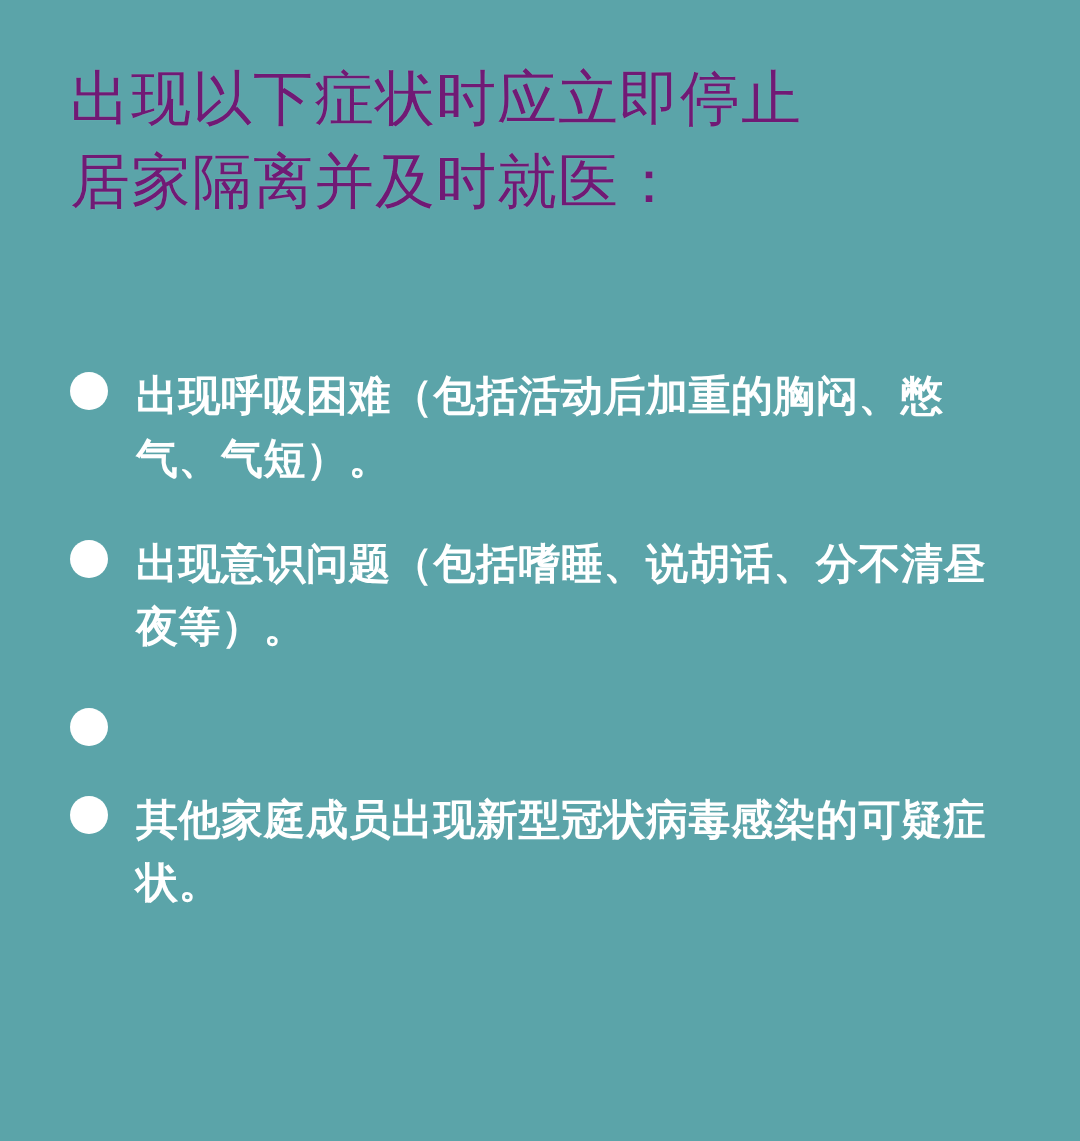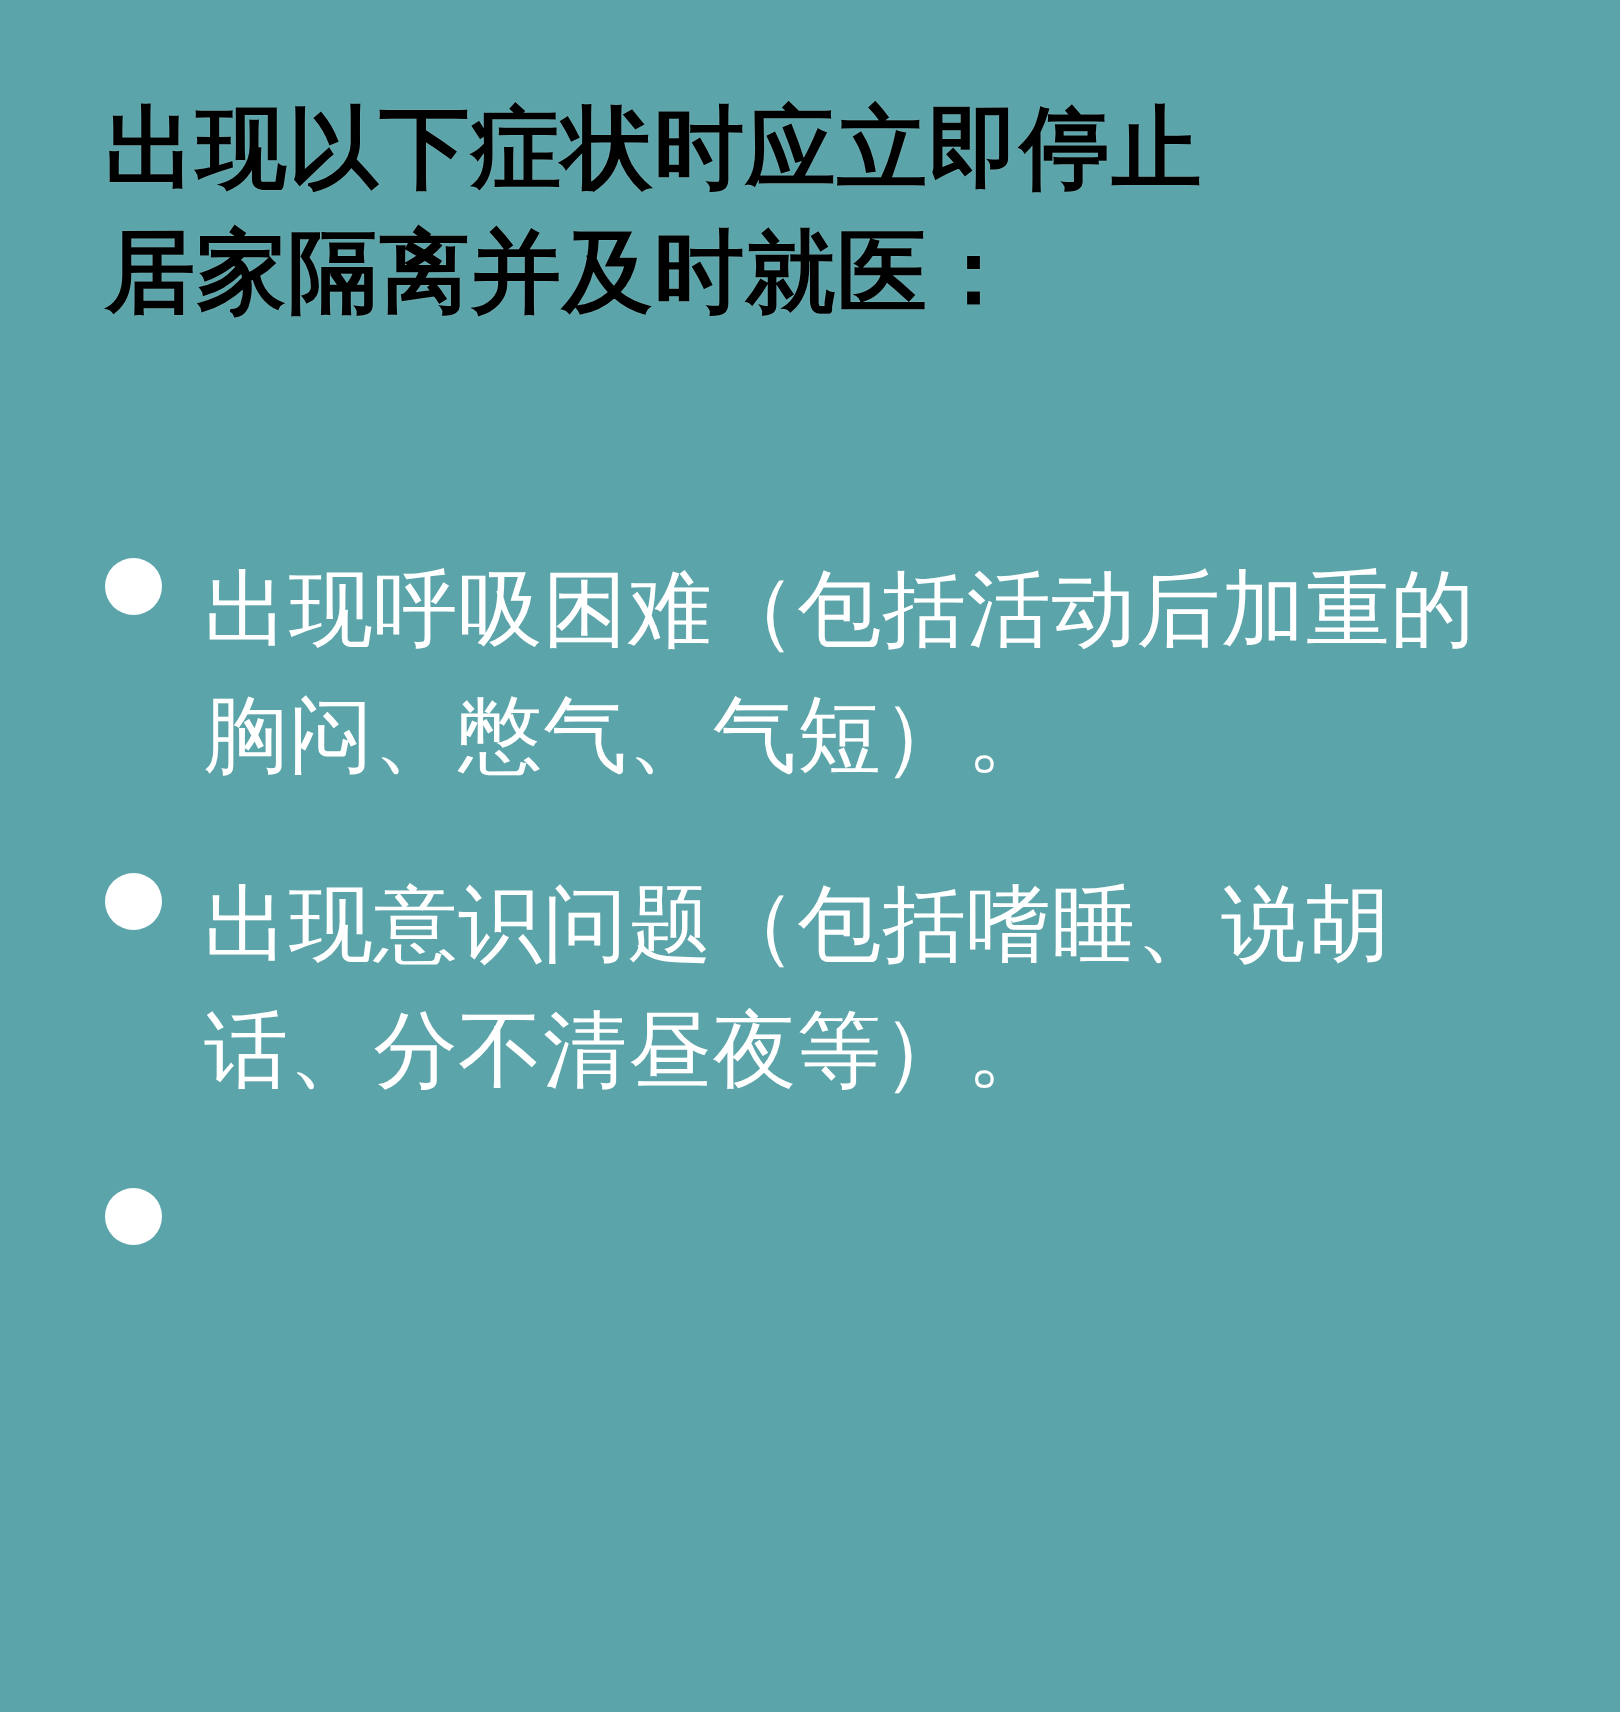--- a/index.html
+++ b/index.html
@@ -15,23 +15,23 @@
   }
   .poster {
     position: relative;
     width: 1080px;
     height: 1141px;
     background: #5ba4a9;
     box-sizing: border-box;
     padding: 48px 70px 0 70px;
   }
   .headline {
-    color: #000000;
+    color: #701a75;
     font-size: 60px;
-    font-weight: bold;
+    font-weight: normal;
     line-height: 1.38;
     letter-spacing: 1px;
     margin: 0;
     padding-top: 10px;
     white-space: pre-line;
     text-shadow: 0 0 1px rgba(255,255,255,0.35);
   }
   .symptom-list {
     list-style: none;
     margin: 0;
@@ -47,24 +47,25 @@
     flex: 0 0 auto;
     width: 38px;
     height: 38px;
     border-radius: 50%;
     background: #ffffff;
     margin-top: 8px;
     margin-right: 28px;
   }
   .symptom-text {
     color: #ffffff;
-    font-size: 56px;
+    font-size: 42px;
     line-height: 1.5;
     letter-spacing: 0.5px;
     max-width: 870px;
+    font-weight: bold;
   }
 </style>
 </head>
 <body>
 
 <div class="poster">
 
   <h1 class="headline">出现以下症状时应立即停止
 居家隔离并及时就医：</h1>
 
@@ -73,15 +74,19 @@
       <span class="bullet"></span>
       <span class="symptom-text">出现呼吸困难（包括活动后加重的胸闷、憋气、气短）。</span>
     </li>
     <li class="symptom-item">
       <span class="bullet"></span>
       <span class="symptom-text">出现意识问题（包括嗜睡、说胡话、分不清昼夜等）。</span>
     </li>
     <li class="symptom-item">
       <span class="bullet"></span>
     </li>
+    <li class="symptom-item">
+      <span class="bullet"></span>
+      <span class="symptom-text">其他家庭成员出现新型冠状病毒感染的可疑症状。</span>
+    </li>
   </ul>
 
 </div>
 
 </body></html>

